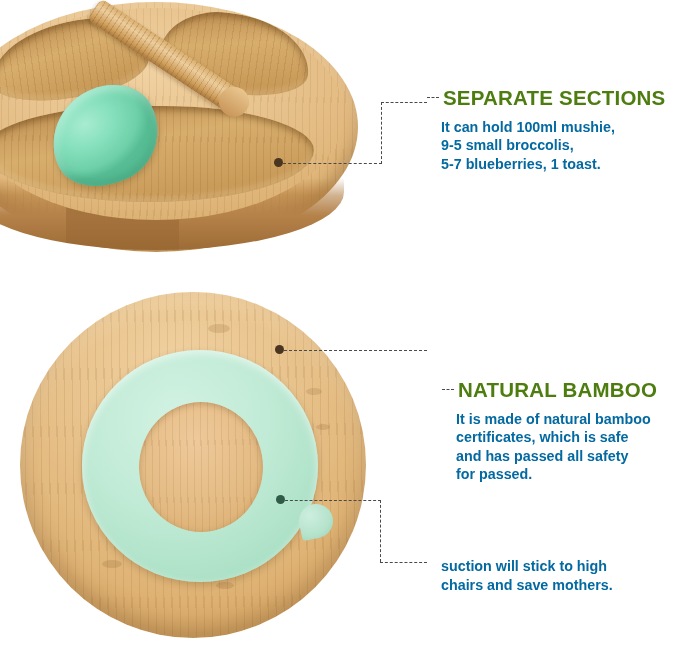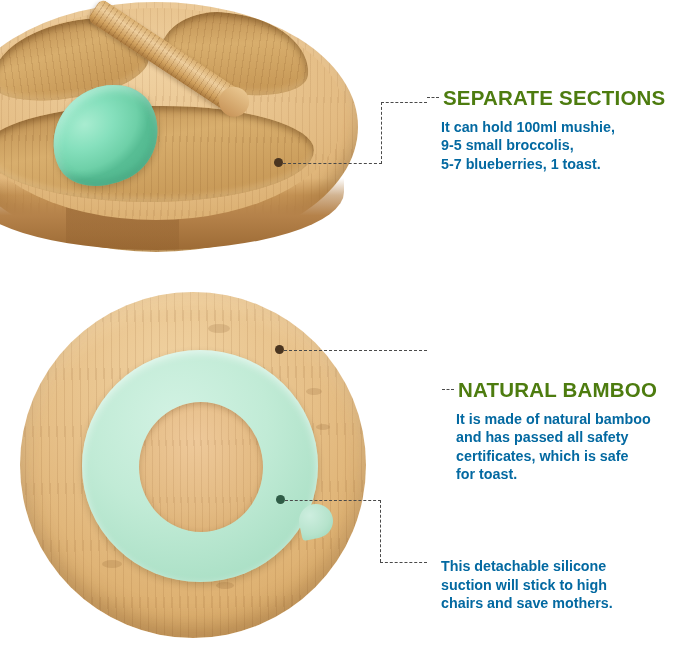--- a/index.html
+++ b/index.html
@@ -304,32 +304,31 @@
 
   <div class="dot" style="left:275px;top:345px;background:#4a3520;"></div>
   <div class="dash-h" style="left:284px;top:350px;width:143px;"></div>
 
   <div class="block" style="left:442px;top:336px;margin-top:44px;">
     <div class="head">
       <span class="lead"></span><span>NATURAL BAMBOO</span>
     </div>
     <div class="body-txt">
       <div>It is made of natural bamboo</div>
+      <div>certificates, which is safe</div>
       <div>and has passed all safety</div>
-      <div>certificates, which is safe</div>
-      <div>for toast.</div>
+      <div>for passed.</div>
     </div>
   </div>
 
   <div class="dot" style="left:276px;top:495px;background:#2f5c46;"></div>
   <div class="dash-h" style="left:285px;top:500px;width:96px;"></div>
   <div class="dash-v" style="left:380px;top:500px;height:62px;"></div>
   <div class="dash-h" style="left:380px;top:562px;width:47px;"></div>
 
   <div class="block" style="left:427px;top:548px;">
     <div class="body-txt">
-      <div>This detachable silicone</div>
       <div>suction will stick to high</div>
       <div>chairs and save mothers.</div>
     </div>
   </div>
 
 </div>
 
 </body></html>

